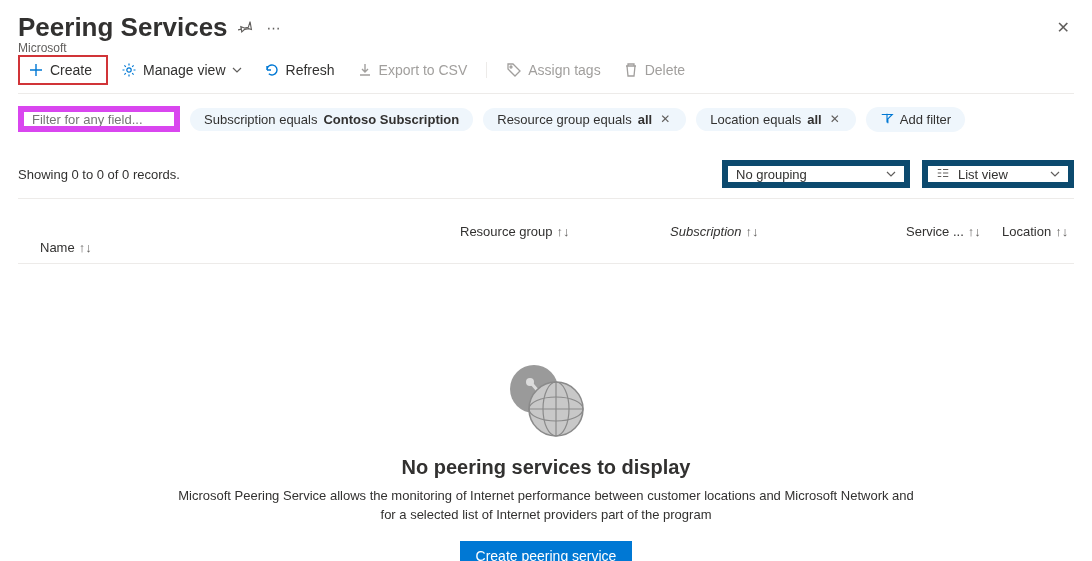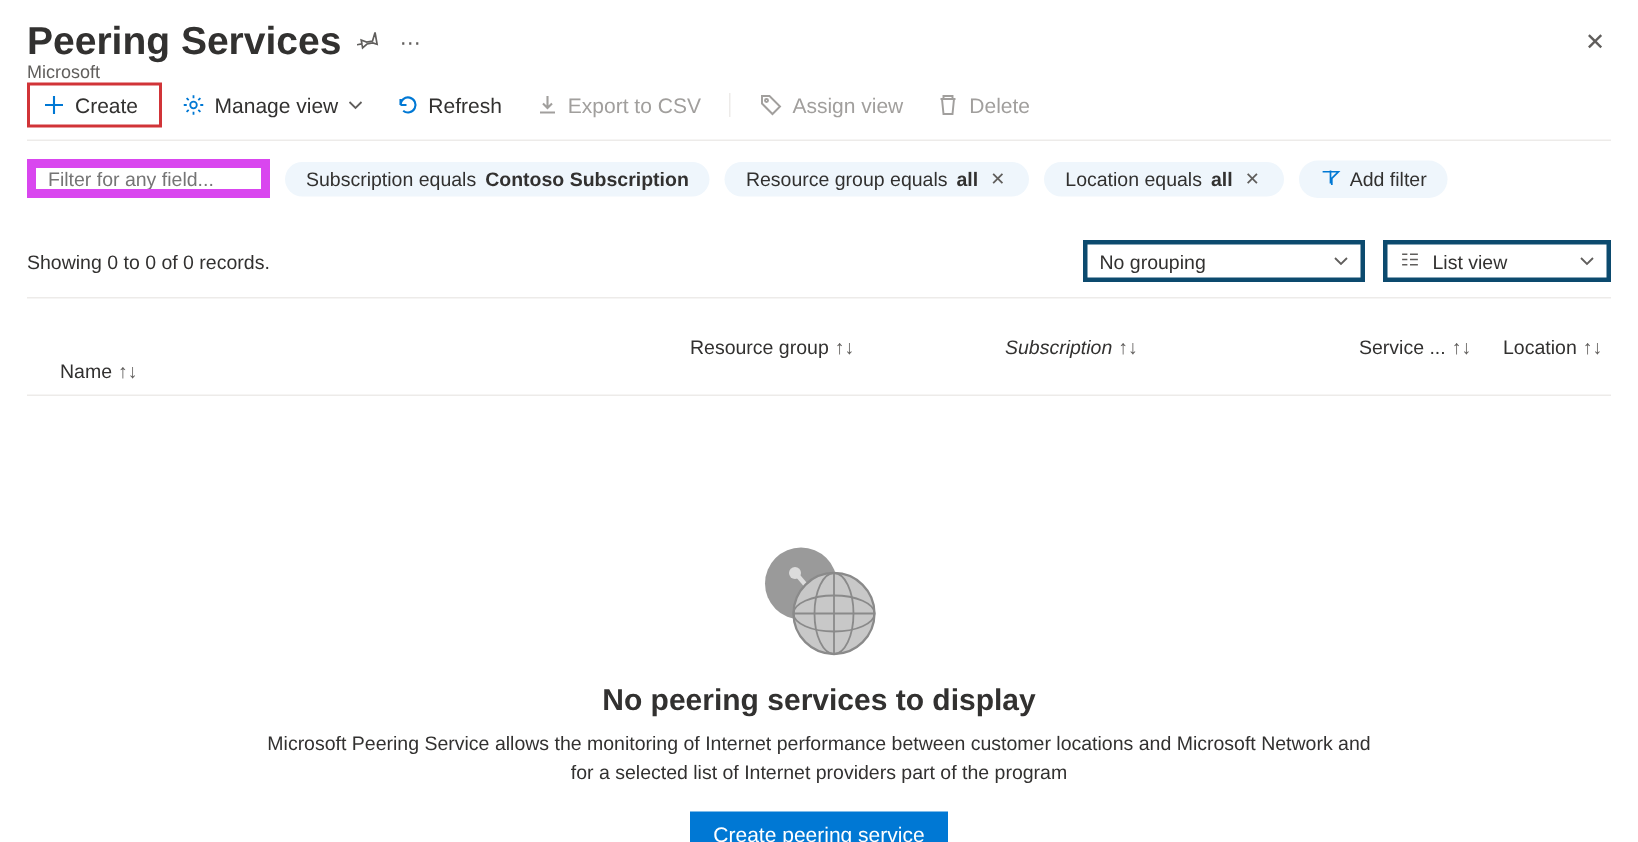--- a/index.html
+++ b/index.html
@@ -76,21 +76,21 @@
   .pill strong { font-weight: 600; }
 
   .status-row {
     display: flex;
     align-items: center;
     margin-top: 28px;
     gap: 12px;
   }
   .status-text { font-size: 13px; color: #323130; }
   .combo {
-    border: 3px solid #0c4a6e;
+    border: 6px solid #0c4a6e;
     height: 28px;
     display: inline-flex;
     align-items: center;
     padding: 0 8px;
     font-size: 13px;
     gap: 8px;
     cursor: pointer;
     background: #fff;
   }
   .combo .chev { margin-left: auto; color: #605e5c; }
@@ -201,21 +201,21 @@
       <span>Export to CSV</span>
     </div>
     <div class="tb-sep"></div>
     <div class="tb-item disabled">
       <span class="tb-icon">
         <svg viewBox="0 0 16 16" fill="none" class="gray-stroke" stroke-width="1.3">
             <path d="M2 2h5l7 7-5 5-7-7z"></path>
             <circle cx="5" cy="5" r="1"></circle>
           </svg>
       </span>
-      <span>Assign view</span>
+      <span>Assign tags</span>
     </div>
     <div class="tb-item disabled">
       <span class="tb-icon">
         <svg viewBox="0 0 16 16" fill="none" class="gray-stroke" stroke-width="1.3">
             <path d="M3 4h10M5 4V2h6v2M4 4l1 10h6l1-10"></path>
           </svg>
       </span>
       <span>Delete</span>
     </div>
   </div>

